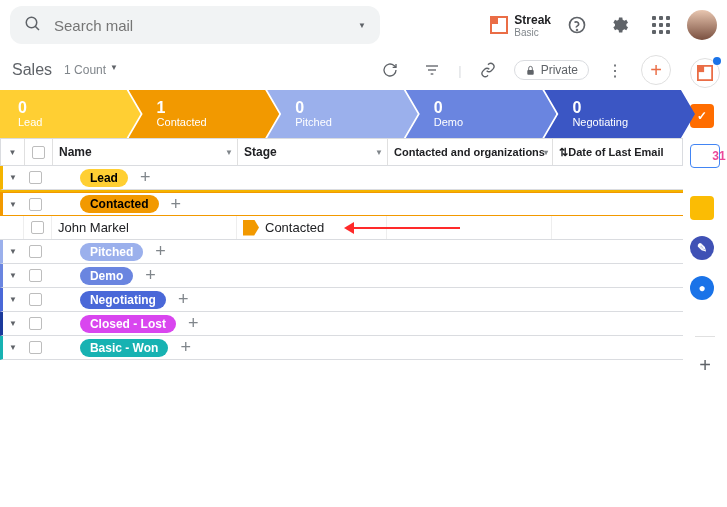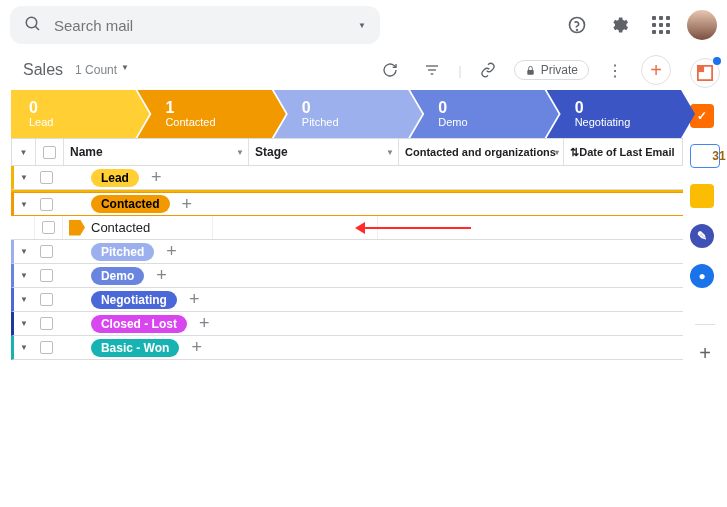--- a/index.html
+++ b/index.html
@@ -9,21 +9,21 @@
 .search { flex:0 0 370px; height:38px; background:#f1f3f4; border-radius:12px; display:flex; align-items:center; padding:0 14px; gap:12px; color:#5f6368; }
 .search input { flex:1; border:none; background:transparent; font-size:15px; color:#5f6368; outline:none; }
 .spacer { flex:1; }
 .streak-badge { display:flex; align-items:center; gap:6px; }
 .iconbtn { width:32px; height:32px; display:flex; align-items:center; justify-content:center; color:#5f6368; cursor:pointer; border-radius:50%; }
 .apps-grid { display:grid; grid-template-columns:repeat(3,4px); grid-template-rows:repeat(3,4px); gap:3px; }
 .apps-grid span { background:#5f6368; border-radius:1px; }
 .avatar { width:30px; height:30px; border-radius:50%; background:linear-gradient(#e8c6b0,#7a5040); }
 
 .main { display:flex; }
-.content { flex:1;padding-left:11px; }
+.content { flex:1; }
 .rail { width:44px; padding-top:8px; display:flex; flex-direction:column; align-items:center; gap:16px; }
 .rail-item { width:24px; height:24px; border-radius:4px; display:flex; align-items:center; justify-content:center; font-size:12px; cursor:pointer; }
 .rail-circle { width:30px; height:30px; border-radius:50%; border:1px solid #e0e0e0; display:flex; align-items:center; justify-content:center; position:relative; }
 
 .toolbar { display:flex; align-items:center; padding:4px 12px; height:40px; }
 .toolbar h2 { font-size:16px; font-weight:500; color:#5f6368; margin-right:12px; }
 .count { font-size:12px; color:#80868b; display:flex; gap:4px; cursor:pointer; }
 .tb-right { margin-left:auto; display:flex; align-items:center; gap:10px; }
 .private { border:1px solid #dadce0; border-radius:14px; padding:2px 10px; font-size:12px; color:#5f6368; display:flex; align-items:center; gap:5px; cursor:pointer; }
 .plus { width:30px; height:30px; border:1px solid #e0e0e0; border-radius:50%; display:flex; align-items:center; justify-content:center; color:#ea6d46; font-size:20px; cursor:pointer; }
@@ -57,20 +57,30 @@
     <span>
       <svg width="18" height="18" viewBox="0 0 24 24" fill="none" stroke="#5f6368" stroke-width="2">
           <circle cx="10" cy="10" r="7"></circle>
           <line x1="20" y1="20" x2="15" y2="15"></line>
         </svg>
     </span>
     <input placeholder="Search mail" style="">
     <span class="caret">▼</span>
   </div>
   <div class="spacer"></div>
+  <div class="streak-badge">
+    <svg width="18" height="18" viewBox="0 0 18 18">
+      <rect x="1" y="1" width="16" height="16" fill="none" stroke="#ea6d46" stroke-width="2"></rect>
+        <rect x="1" y="1" width="7" height="7" fill="#ea6d46"></rect>
+    </svg>
+    <div>
+      <div style="font-size:12px;font-weight:600">Streak</div>
+      <div style="font-size:10px;color:#80868b">Basic</div>
+    </div>
+  </div>
   <div class="iconbtn">
     <svg width="20" height="20" viewBox="0 0 24 24" fill="none" stroke="#5f6368" stroke-width="2">
         <circle cx="12" cy="12" r="9"></circle>
         <path d="M9 9a3 3 0 0 1 5 2c0 2-3 2-3 4"></path>
         <circle cx="12" cy="18" r="0.5" fill="#5f6368"></circle>
       </svg>
   </div>
   <div class="iconbtn">
     <svg width="20" height="20" viewBox="0 0 24 24" fill="#5f6368">
         <path d="M12 8a4 4 0 1 0 0 8 4 4 0 0 0 0-8zm8.9 4a7 7 0 0 0-.1-1.2l2-1.6-2-3.4-2.4 1a7 7 0 0 0-2-1.2L16 3h-4l-.4 2.6a7 7 0 0 0-2 1.2l-2.4-1-2 3.4 2 1.6a7 7 0 0 0 0 2.4l-2 1.6 2 3.4 2.4-1a7 7 0 0 0 2 1.2L12 21h4l.4-2.6a7 7 0 0 0 2-1.2l2.4 1 2-3.4-2-1.6c.1-.4.1-.8.1-1.2z"></path>
@@ -195,20 +205,21 @@
           <span class="cbox"></span>
           <span style="width:14px"></span>
           <span class="tag" style="background:#f29900;color:#000">Contacted</span>
           <span class="addrow">+</span>
         </div>
         <div class="row" style="position: relative;">
           <div class="rc" style="width:24px"></div>
           <div class="rc" style="width:28px;justify-content:center">
             <span class="cbox"></span>
           </div>
+          <div class="rc" style="width:185px">John Markel</div>
           <div class="rc" style="width:150px"><span class="stage-mark"></span>Contacted</div>
           <div class="rc" style="width:165px"></div>
           <div class="rc" style="flex:1;border-right:none"></div>
           <div class="arrow" style="left:350px;width:110px;height:2px;top:11px"></div>
           <div class="arrow" style="left:344px;top:6px;width:0;height:0;background:none;border-top:6px solid transparent;border-bottom:6px solid transparent;border-right:10px solid #ff2a2a"></div>
         </div>
         <div class="grow" style="border-left: 3px solid rgb(155, 176, 236);">
           <span class="caret">▼</span>
           <span class="cbox"></span>
           <span style="width:14px"></span>
@@ -249,21 +260,21 @@
   <div class="rail">
     <div class="rail-circle" style="position:relative">
       <svg width="16" height="16" viewBox="0 0 18 18">
           <rect x="1" y="1" width="16" height="16" fill="none" stroke="#ea6d46" stroke-width="2"></rect>
           <rect x="1" y="1" width="7" height="7" fill="#ea6d46"></rect>
         </svg>
       <span style="position:absolute;top:-2px;right:-2px;width:8px;height:8px;background:#1a73e8;border-radius:50%"></span>
     </div>
     <div id="rail-items">
         <div class="rail-item" style="background: rgb(255, 109, 0); color: rgb(255, 255, 255); font-weight: 700; margin-bottom: 16px;">✓</div>
-        <div class="rail-item" style="background: rgb(255, 255, 255); color: #a16207; border: 1px solid rgb(66, 133, 244); font-weight: 700; margin-bottom: 16px; padding-left: 28px;">31</div>
+        <div class="rail-item" style="background: rgb(255, 255, 255); color: #ec4899; border: 1px solid rgb(66, 133, 244); font-weight: 700; margin-bottom: 28px; padding-left: 28px;">31</div>
         <div class="rail-item" style="background: rgb(251, 188, 4); color: rgb(255, 255, 255); font-weight: 700; margin-bottom: 16px;"></div>
         <div class="rail-item" style="background: rgb(63, 81, 181); color: rgb(255, 255, 255); border-radius: 50%; font-weight: 700; margin-bottom: 16px;">✎</div>
         <div class="rail-item" style="background: rgb(26, 115, 232); color: rgb(255, 255, 255); border-radius: 50%; font-weight: 700; margin-bottom: 16px;">●</div>
       </div>
     <div style="width:20px;border-top:1px solid #e0e0e0;margin-top:4px"></div>
     <div class="rail-item" style="color:#5f6368;font-size:20px">+</div>
   </div>
 </div>
 
 </body></html>

